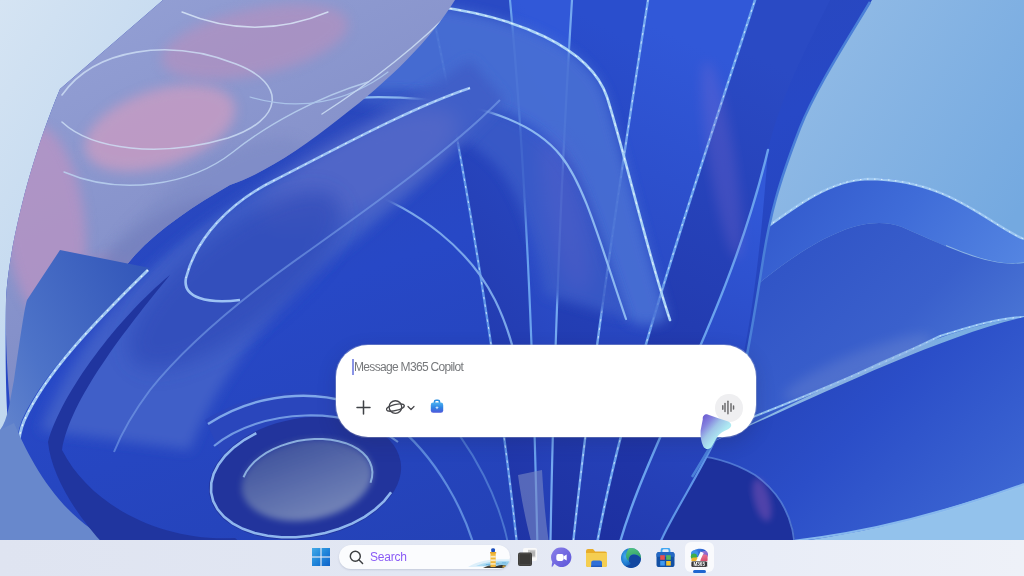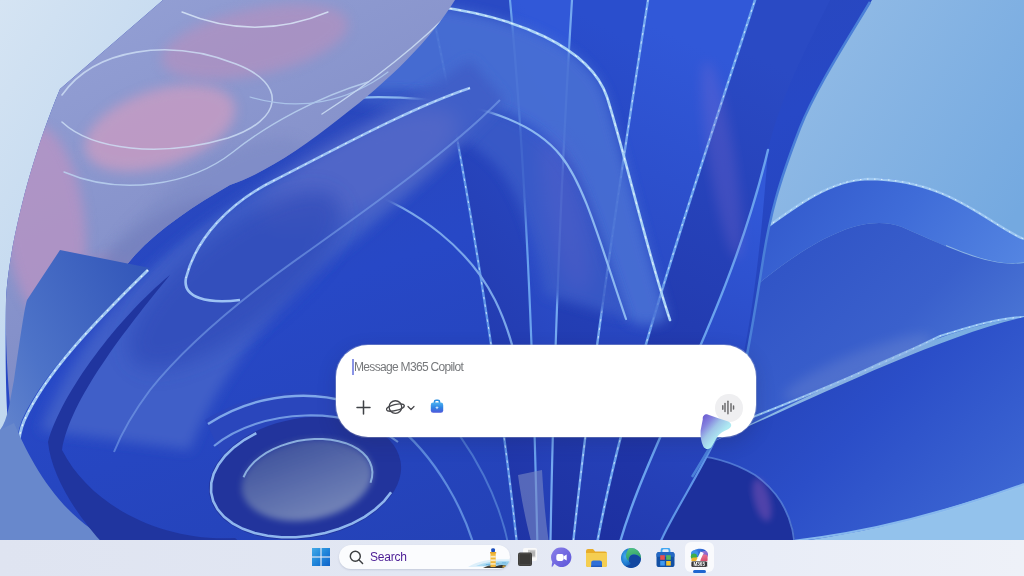--- a/index.html
+++ b/index.html
@@ -282,21 +282,21 @@
     <rect x="9.6" y="0" width="8.4" height="8.4" fill="url(#wingB)"></rect>
     <rect x="0" y="9.6" width="8.4" height="8.4" fill="url(#wingB)"></rect>
     <rect x="9.6" y="9.6" width="8.4" height="8.4" fill="url(#wingC)"></rect>
   </svg>
 
   <div style="position:absolute;left:339px;top:5px;width:171px;height:24px;border-radius:12.5px;background:#fbfcfe;box-shadow:0 1px 2px rgba(60,70,110,.18);overflow:hidden;">
     <svg style="position:absolute;left:9.5px;top:5px" width="15" height="15" viewBox="0 0 15 15">
       <circle cx="6.3" cy="6.3" r="5" fill="none" stroke="#3d3f42" stroke-width="1.45"></circle>
       <path d="M10.1 10.1 L13.6 13.6" stroke="#3d3f42" stroke-width="1.45" stroke-linecap="round"></path>
     </svg>
-    <div style="position:absolute;left:31px;top:4.5px;font-size:12px;line-height:15px;color:#4c1d95;letter-spacing:-0.2px;">Search</div>
+    <div style="position:absolute;left:31px;top:4.5px;font-size:12px;line-height:15px;color:#8b5cf6;letter-spacing:-0.2px;">Search</div>
 
     <svg style="position:absolute;right:0;top:0" width="48" height="24" viewBox="0 0 48 24">
       <path d="M6,22 C16,15.5 28,14 48,14.2 L48,22 Z" fill="#ddeffa"></path>
       <path d="M14,21 C24,16.5 34,15.8 48,16 L48,21 Z" fill="#aedcf4"></path>
       <path d="M20,20.5 C30,17.5 38,17.2 48,17.4 L48,20.5 Z" fill="#8ecae8"></path>
       <path d="M24,19.5 l4,0 M32,18.6 l5,0 M40,17.8 l4,0" stroke="#6ab4e0" stroke-width="0.8"></path>
       <path d="M21,23 C26,20.5 30,20 33.5,20.6 L37,23 Z" fill="#4a463f"></path>
       <path d="M32,23 C35.5,19.6 40,19.4 44.5,20.8 L45.5,23 Z" fill="#38362f"></path>
       <path d="M40,22.5 l1,-2 3,0.6 1,1.6 Z" fill="#c89b38"></path>
       <rect x="28.5" y="8" width="5.2" height="14" fill="#f0b83a"></rect>

